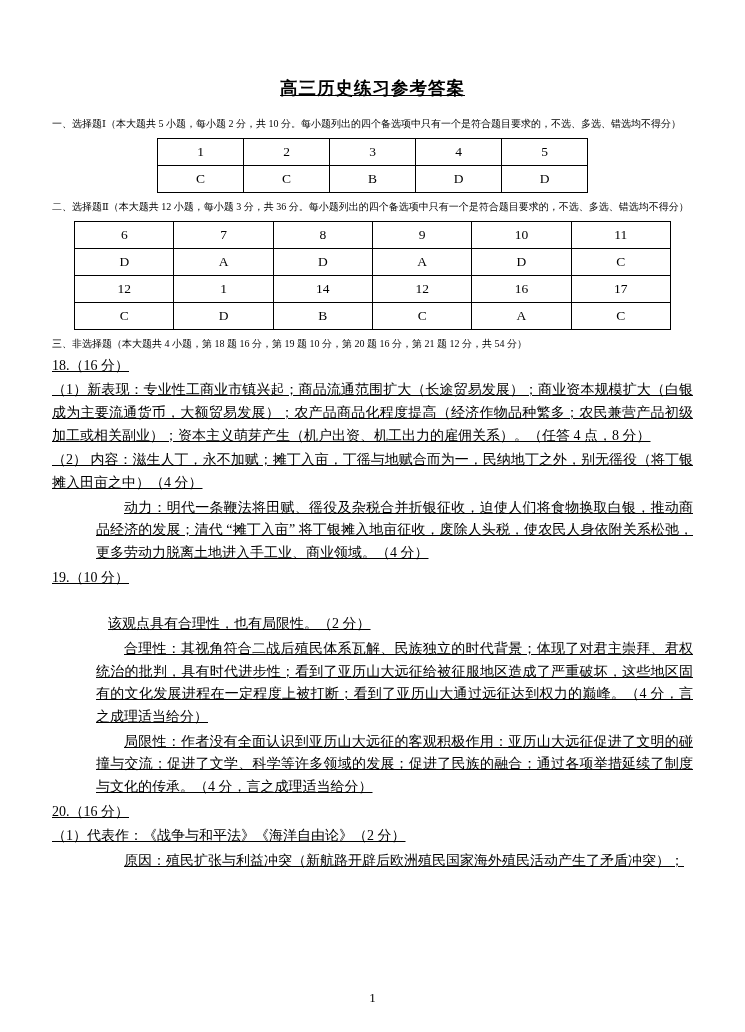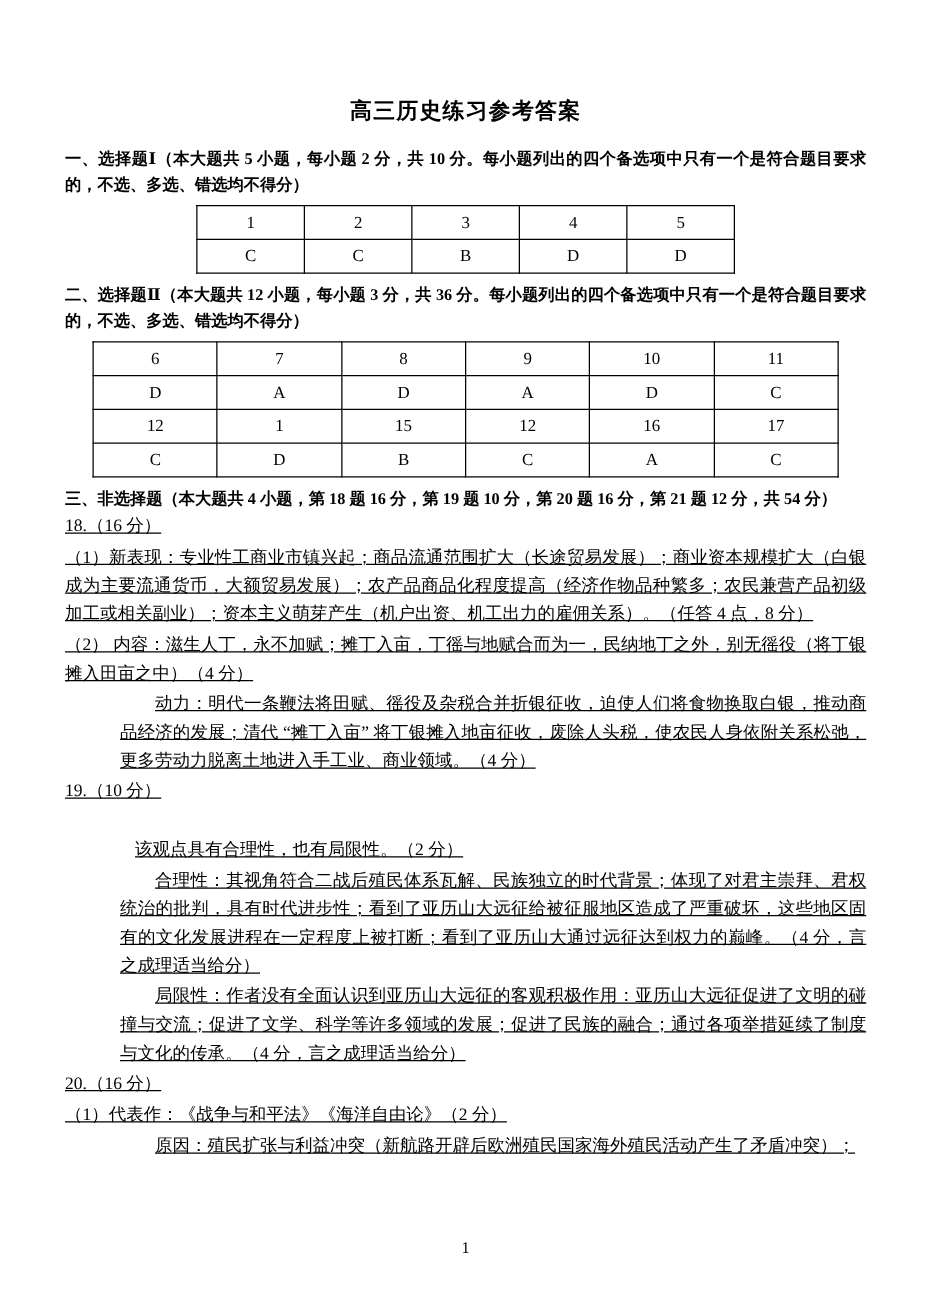--- a/index.html
+++ b/index.html
@@ -21,32 +21,33 @@
     box-sizing: border-box;
     padding: 62px 52px 0 52px;
     position: relative;
   }
   .doc-title {
     text-align: center;
     font-size: 17.5px;
     font-weight: bold;
     letter-spacing: 1px;
     margin: 14px 0 16px 0;
+    text-decoration: underline;
   }
   .para {
     font-size: 14px;
     line-height: 1.62;
     text-align: justify;
     margin: 0 0 2px 0;
     text-decoration: underline;
   }
   .section-head {
-    font-size: 13px;
+    font-size: 10px;
     line-height: 1.62;
-    font-weight: bold;
+    font-weight: normal;
     text-align: justify;
     margin: 0 0 2px 0;
   }
   .indent1 { text-indent: 0; }
   .indent2 { text-indent: 28px; margin-left: 44px; }
   .indent3 { text-indent: 56px; margin-top: 24px; }
 
   table.ans {
     border-collapse: collapse;
     margin: 6px auto 6px auto;
@@ -118,21 +119,21 @@
       <td>D</td>
       <td>A</td>
       <td>D</td>
       <td>A</td>
       <td>D</td>
       <td>C</td>
     </tr>
     <tr>
       <td>12</td>
       <td>1</td>
-      <td>15</td>
+      <td>14</td>
       <td>12</td>
       <td>16</td>
       <td>17</td>
     </tr>
     <tr>
       <td>C</td>
       <td>D</td>
       <td>B</td>
       <td>C</td>
       <td>A</td>

